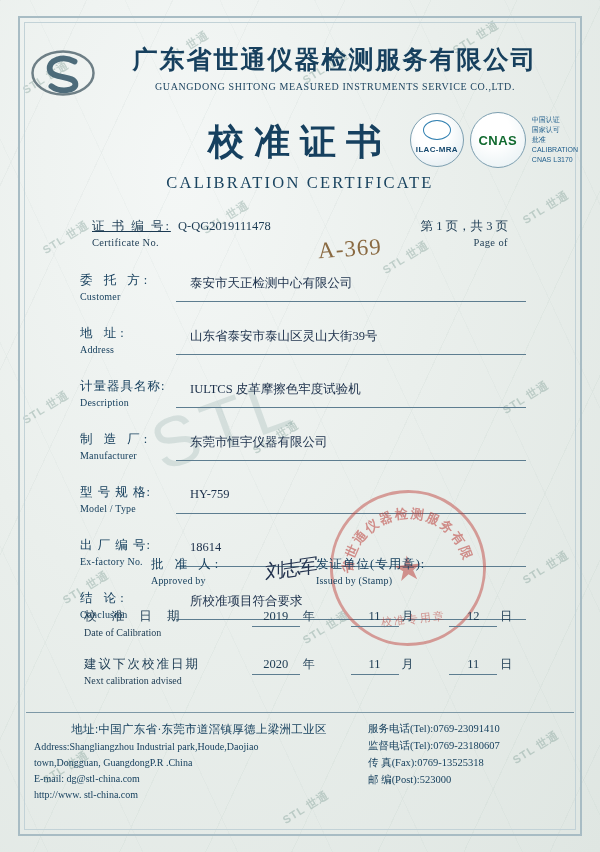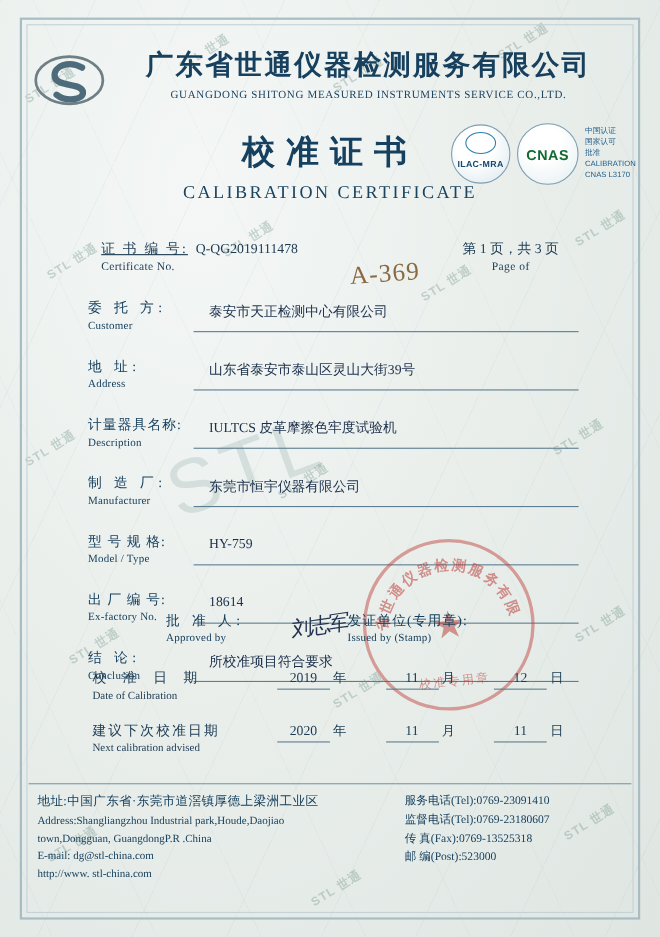--- a/index.html
+++ b/index.html
@@ -86,21 +86,21 @@
   }
 
   
   .title-zone {
     position: absolute;
     left: 0; top: 118px;
     width: 600px;
     text-align: center;
   }
   .title-cn {
-    font-size: 30px;
+    font-size: 36px;
     font-weight: bold;
     letter-spacing: 10px;
     color: #16405f;
   }
   .title-en {
     margin-top: 6px;
     font-size: 16.5px;
     letter-spacing: 2.2px;
     color: #1a4460;
     font-family: "Liberation Serif", serif;
@@ -161,21 +161,21 @@
   .certno .en { font-size: 10.5px; letter-spacing: .3px; margin-top: 2px; }
   .certno-val {
     position: absolute;
     left: 178px; top: 219px;
     font-size: 12.5px;
     font-family: "Liberation Serif", serif;
   }
   .pageinfo {
     position: absolute;
     right: 92px; top: 218px;
-    text-align: center;
+    text-align: right;
     font-size: 12.5px;
   }
   .pageinfo .en { font-size: 10.5px; margin-top: 2px; letter-spacing: .4px; }
   .handwrite-code {
     position: absolute;
     left: 318px; top: 236px;
     font-family: "Liberation Serif", serif;
     font-size: 23px;
     color: #8a6a42;
     transform: rotate(-4deg);
@@ -322,21 +322,21 @@
     left: 34px; top: 720px;
     width: 534px;
     display: flex;
     justify-content: space-between;
     font-size: 10.5px;
     line-height: 1.62;
     color: #16405e;
   }
   .footer .left { width: 330px; }
   .footer .right { width: 200px; }
-  .footer .cnline { font-size: 11.5px; letter-spacing: .3px; }
+  .footer .cnline { font-size: 11.5px; letter-spacing: .3px; text-align: center; }
   .footer .enline { font-family: "Liberation Serif", serif; font-size: 10px; }
   .footer .right div { white-space: nowrap; }
   .barcode {
     position: absolute;
     left: 150px; top: 384px;
     font-family: "Liberation Sans", sans-serif;
     opacity: .14;
     font-size: 70px;
     letter-spacing: 6px;
     color: #3d6e6a;

